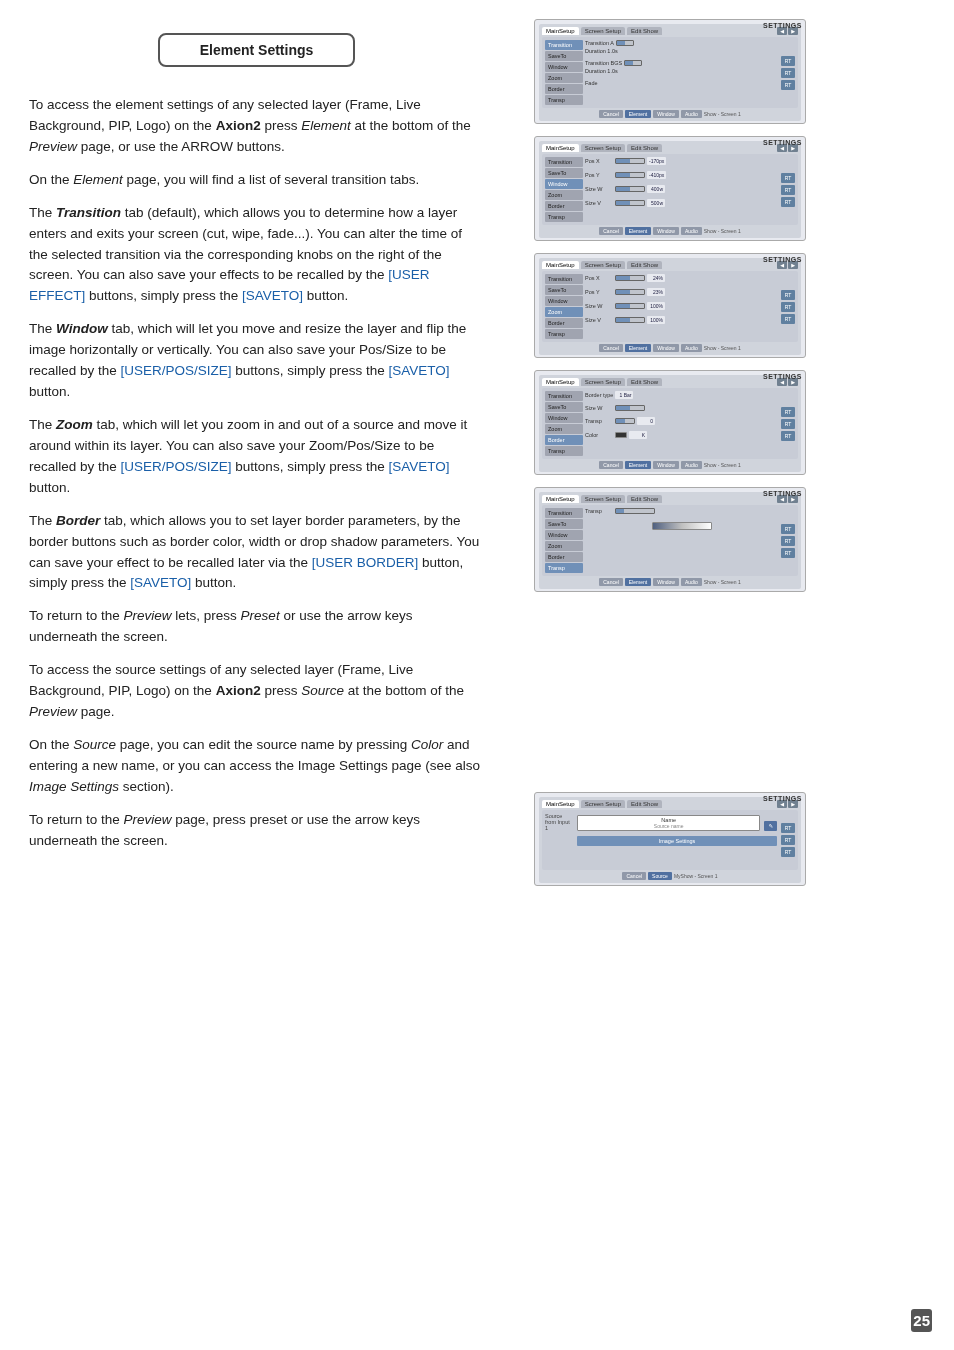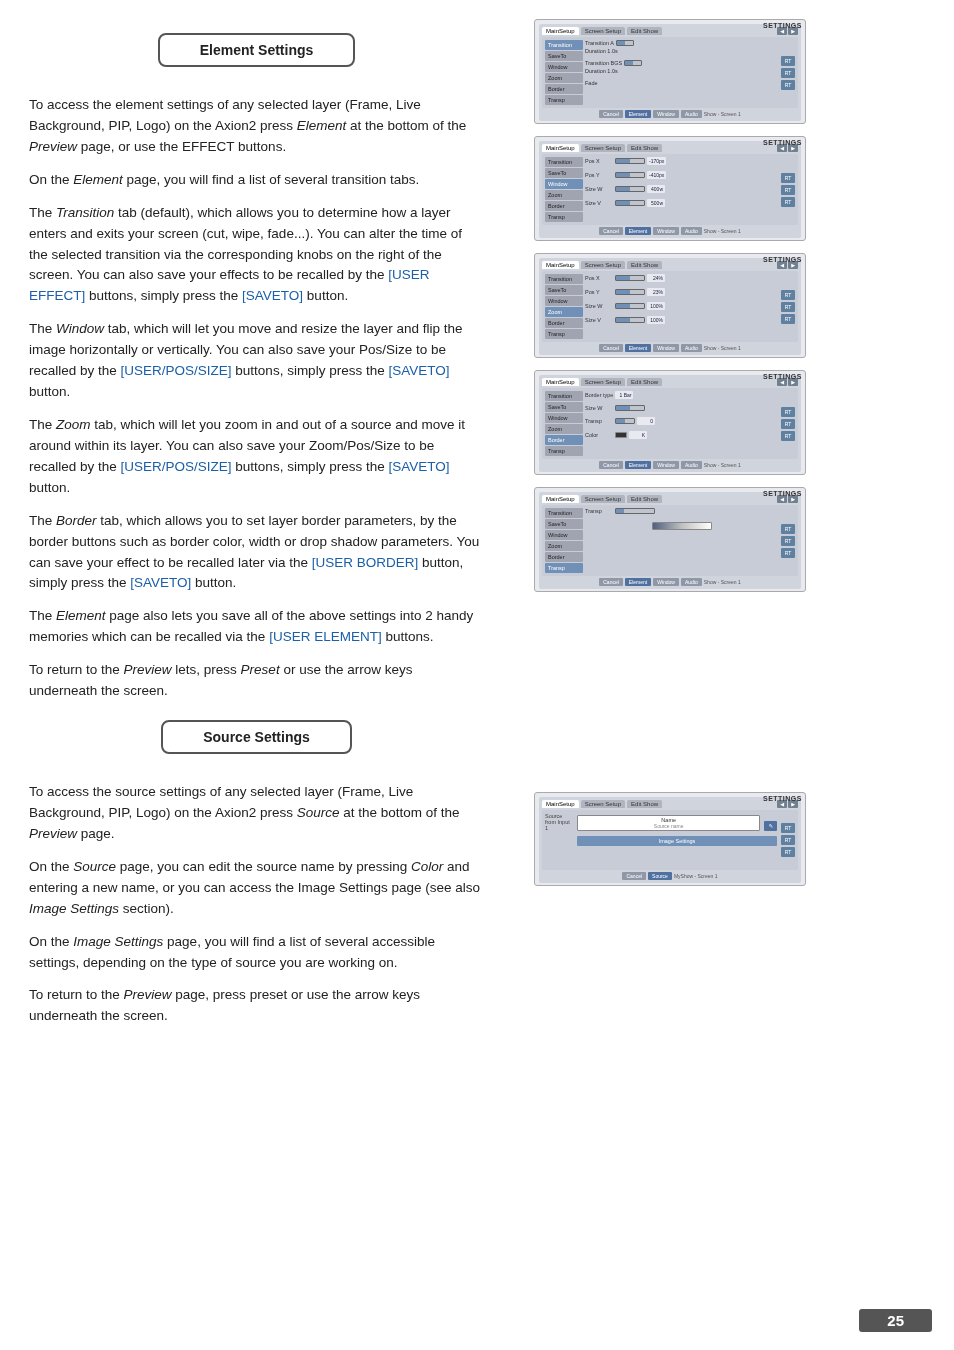--- a/index.html
+++ b/index.html
@@ -52,31 +52,31 @@
       line-height: 1.55;
     }
     .highlight-blue {
       color: #1a5fa8;
       font-weight: normal;
     }
     em {
       font-style: italic;
     }
     strong {
-      font-weight: normal;
+      font-weight: bold;
     }
     .page-number {
       position: absolute;
       bottom: 18px;
       right: 22px;
       background: #555;
       color: #fff;
       font-size: 15px;
       font-weight: bold;
-      padding: 3px 28px;
+      padding: 3px 2px;
       border-radius: 3px;
     }
 
     
     .screenshot-block {
       width: 280px;
       background: #e8eaf0;
       border: 1px solid #aaa;
       border-radius: 3px;
       margin-bottom: 4px;
@@ -265,21 +265,21 @@
 <body>
 
 <div class="page">
   <div class="main-content">
 
     <div class="section-header-wrap">
       <div class="section-header">Element Settings</div>
     </div>
 
     <p>
-      <span>To access the element settings of any selected layer (Frame, Live Background, PIP, Logo)  on the </span><strong>Axion2</strong><span> press </span><em>Element</em><span> at the bottom of the </span><em>Preview</em><span> page, or use the EFFECT buttons.</span>
+      <span>To access the element settings of any selected layer (Frame, Live Background, PIP, Logo)  on the </span><strong>Axion2</strong><span> press </span><em>Element</em><span> at the bottom of the </span><em>Preview</em><span> page, or use the ARROW buttons.</span>
     </p>
 
     <p>
       <span>On the </span><em>Element</em><span> page, you will find a list of several transition tabs.</span>
     </p>
 
     <p>
       <span>The </span><strong><em>Transition</em></strong><span> tab (default), which allows you to determine how a layer enters and exits your screen (cut, wipe, fade...). You can alter the time of the selected transition via the corresponding knobs on the right of the screen. You can also save your effects to be recalled by the </span><span class="highlight-blue">[USER EFFECT]</span><span> buttons, simply press the </span><span class="highlight-blue">[SAVETO]</span><span> button.</span>
     </p>
 
@@ -289,44 +289,35 @@
 
     <p>
       <span>The </span><strong><em>Zoom</em></strong><span> tab, which will let you zoom in and out of a source and move it around within its layer. You can also save your Zoom/Pos/Size to be recalled by the </span><span class="highlight-blue">[USER/POS/SIZE]</span><span> buttons, simply press the </span><span class="highlight-blue">[SAVETO]</span><span> button.</span>
     </p>
 
     <p>
       <span>The </span><strong><em>Border</em></strong><span> tab, which allows you to set layer border parameters, by the border buttons such as border color, width or drop shadow parameters. You can save your effect to be recalled later via the </span><span class="highlight-blue">[USER BORDER]</span><span> button, simply press the </span><span class="highlight-blue">[SAVETO]</span><span> button.</span>
     </p>
 
 
-    <p>
-      <span>The </span><em>Element</em><span> page also lets you save all of the above settings into 2 handy memories which can be recalled via the </span><span class="highlight-blue">[USER ELEMENT]</span><span> buttons.</span>
-    </p>
 
     <p>
       <span>To return to the </span><em>Preview</em><span> lets, press </span><em>Preset</em><span> or use the arrow keys underneath the screen.</span>
     </p>
 
     <div class="source-section">
-      <div class="section-header-wrap">
-        <div class="section-header">Source Settings</div>
-      </div>
 
       <p>
         <span>To access the source settings of any selected layer (Frame, Live Background, PIP, Logo)  on the </span><strong>Axion2</strong><span> press </span><em>Source</em><span>  at the bottom of the </span><em>Preview</em><span> page.</span>
       </p>
 
       <p>
         <span>On the </span><em>Source</em><span> page, you can edit the source name by pressing </span><em>Color</em><span> and entering a new name, or you can access the Image Settings page (see also </span><em>Image Settings</em><span> section).</span>
       </p>
 
-      <p>
-        <span>On the </span><em>Image Settings</em><span> page, you will find a list of several accessible settings, depending on the type of source you are working on.</span>
-      </p>
 
       <p>
         <span>To return to the </span><em>Preview</em><span> page, press preset or use the arrow keys underneath the screen.</span>
       </p>
     </div>
   </div>
 
   <div class="right-panel">
 
     <div class="screenshot-block" style="width:272px;">

